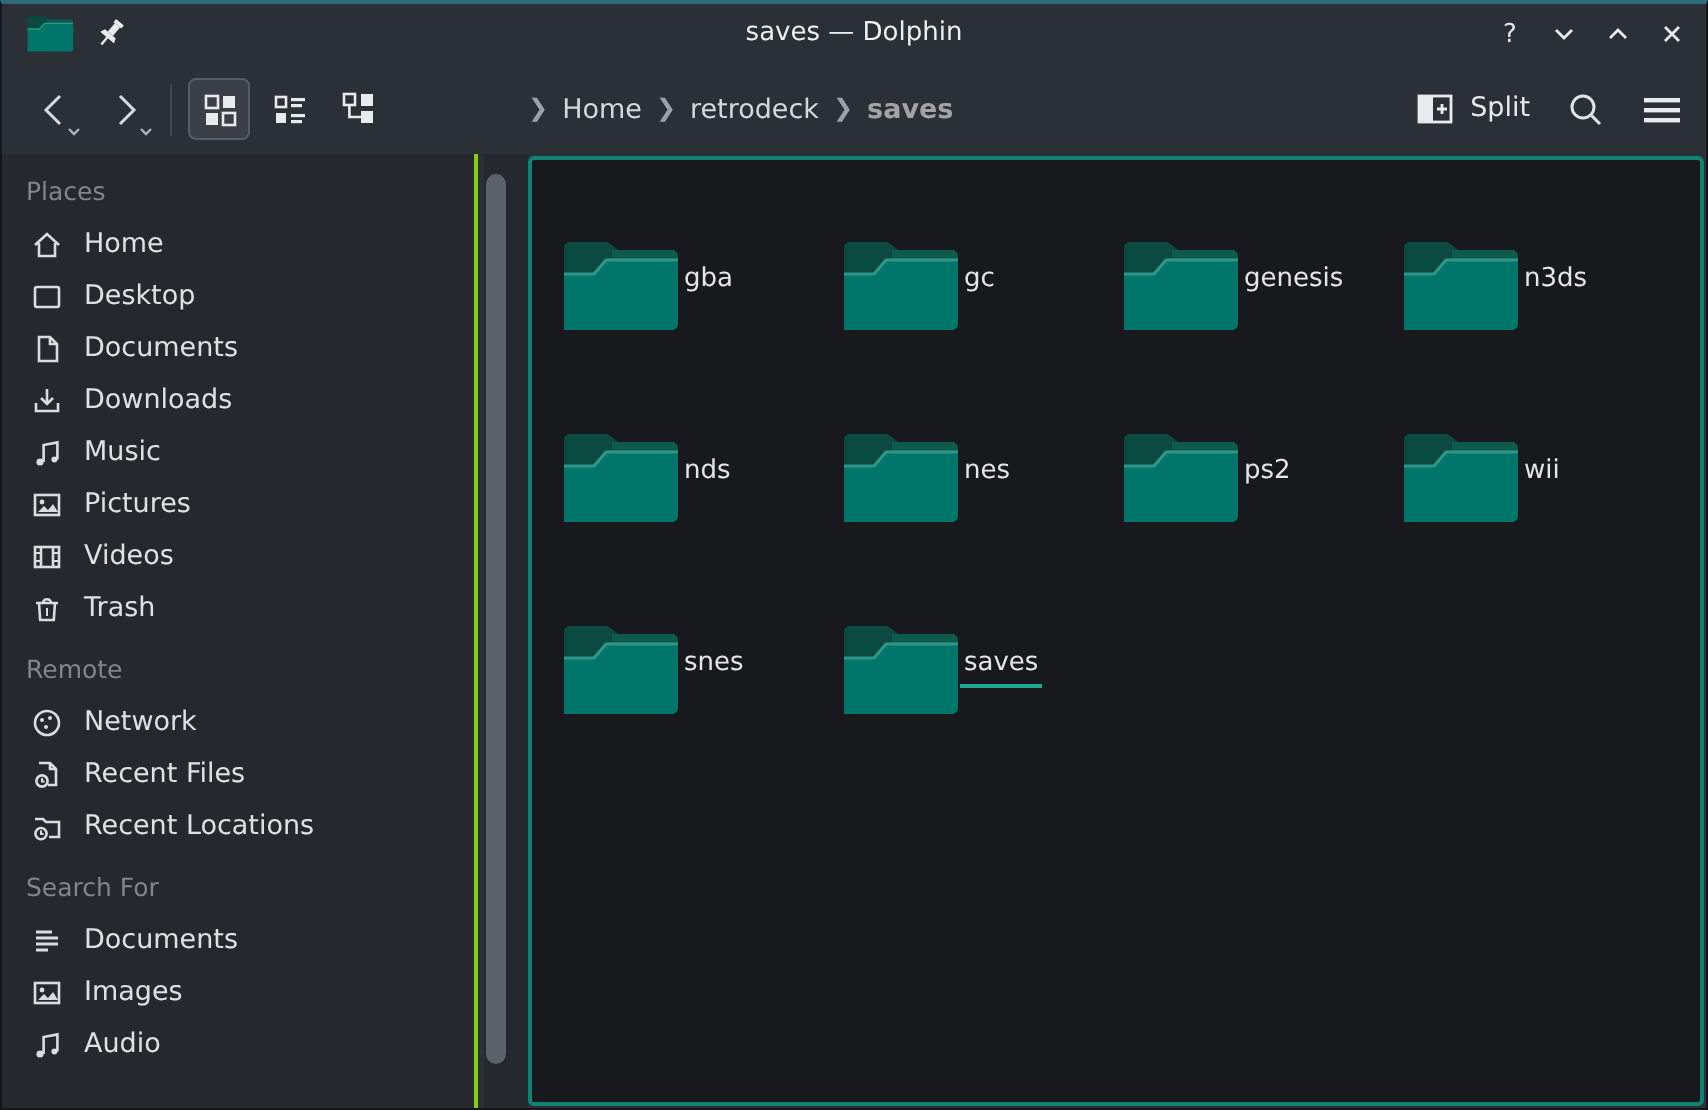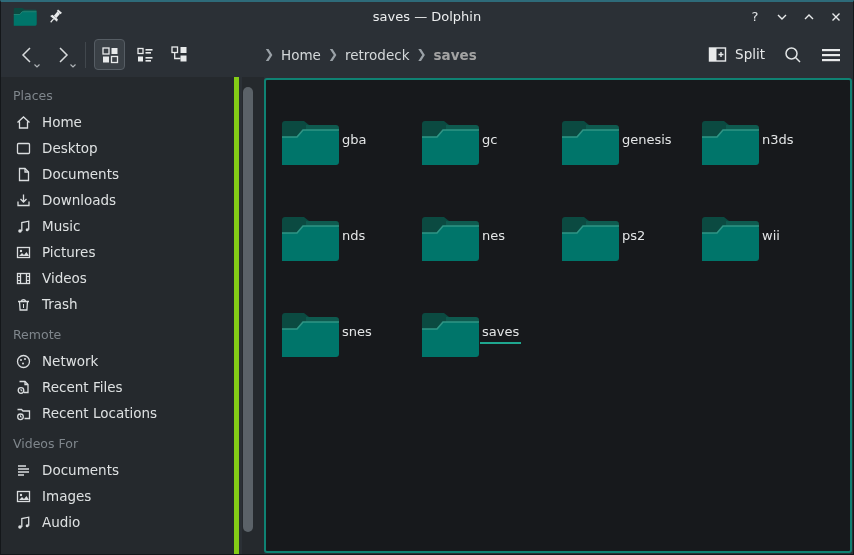--- a/index.html
+++ b/index.html
@@ -22,21 +22,21 @@
   .tb-sep { width:1px; height:26px; background:#41474d; margin:0 4px 0 8px; }
   .view-btn { width:31px; height:31px; margin-left:4px; display:flex; align-items:center; justify-content:center; border-radius:4px; border:1px solid transparent; }
   .view-btn.active { background:#3a4046; border-color:#565d64; }
   .breadcrumb { position:absolute; left:263px; top:30px; height:45px; display:flex; align-items:center; font-size:13.5px; color:#d4d8da; gap:7px; }
   .crumb-sep { color:#9aa1a7; font-size:12px; transform:translateY(-1px); }
   .crumb { cursor:default; }
   .crumb.current { font-weight:bold; color:#a3a3a3; }
   .tb-right { position:absolute; right:12px; top:30px; height:45px; display:flex; align-items:center; gap:18px; }
   .split-btn { display:flex; align-items:flex-start; gap:8px; color:#e6e8e9; font-size:13.5px; }
   
-  .sidebar { position:absolute; left:0; top:75px; width:238px; bottom:0; background:#25292d; border-right:5px solid #84cc16; padding-top:6px; overflow:hidden; }
+  .sidebar { position:absolute; left:0; top:75px; width:238px; bottom:0; background:#25292d; border-right:2px solid #84cc16; padding-top:6px; overflow:hidden; }
   .side-scroll { position:absolute; left:241px; top:75px; width:22px; bottom:0; background:#25292d; }
   .scroll-handle { position:absolute; left:1px; top:10px; width:10px; height:445px; border-radius:5px; background:#5b6268; }
   .side-header { height:26px; line-height:26px; padding-left:12px; color:#7f868c; font-size:12.5px; }
   .side-header.gap { margin-top:5px; }
   .side-item { height:26px; display:flex; align-items:center; padding-left:14px; gap:10px; color:#dee1e2; font-size:13.5px; cursor:default; }
   .side-item .ic { width:17px; height:17px; flex:0 0 17px; display:flex; align-items:center; justify-content:center; }
   
   .content { position:absolute; left:263px; top:76px; right:1px; bottom:1px; background:#17191c; border:2px solid #0f8273; border-radius:3px; overflow:hidden; }
   .grid { display:grid; grid-template-columns:repeat(4,140px); grid-auto-rows:96px; padding:10px 0 0 14px; }
   .cell { display:flex; flex-direction:row; align-items:center; width:140px; }
@@ -277,21 +277,21 @@
       <div class="side-item">
          <span class="ic">
           <svg width="17" height="17" viewBox="0 0 17 17">
             <path d="M2.5 4.5 h4 l1.5 1.5 h6.5 v7.5 h-5" fill="none" stroke="#dadddf" stroke-width="1.3"></path>
             <circle cx="5.5" cy="11.8" r="2.8" fill="none" stroke="#dadddf" stroke-width="1.3"></circle>
             <path d="M5.5 10.3 v1.7 h1.3" stroke="#dadddf" stroke-width="1" fill="none"></path>
           </svg>
         </span>
          <span>Recent Locations</span>
        </div>
-      <div class="side-header gap">Videos For</div>
+      <div class="side-header gap">Search For</div>
       <div class="side-item">
          <span class="ic">
           <svg width="17" height="17" viewBox="0 0 17 17">
             <path d="M3 4 h8 M3 7 h11 M3 10 h11 M3 13 h6" stroke="#dadddf" stroke-width="1.4"></path>
           </svg>
         </span>
          <span>Documents</span>
        </div>
       <div class="side-item">
          <span class="ic">

